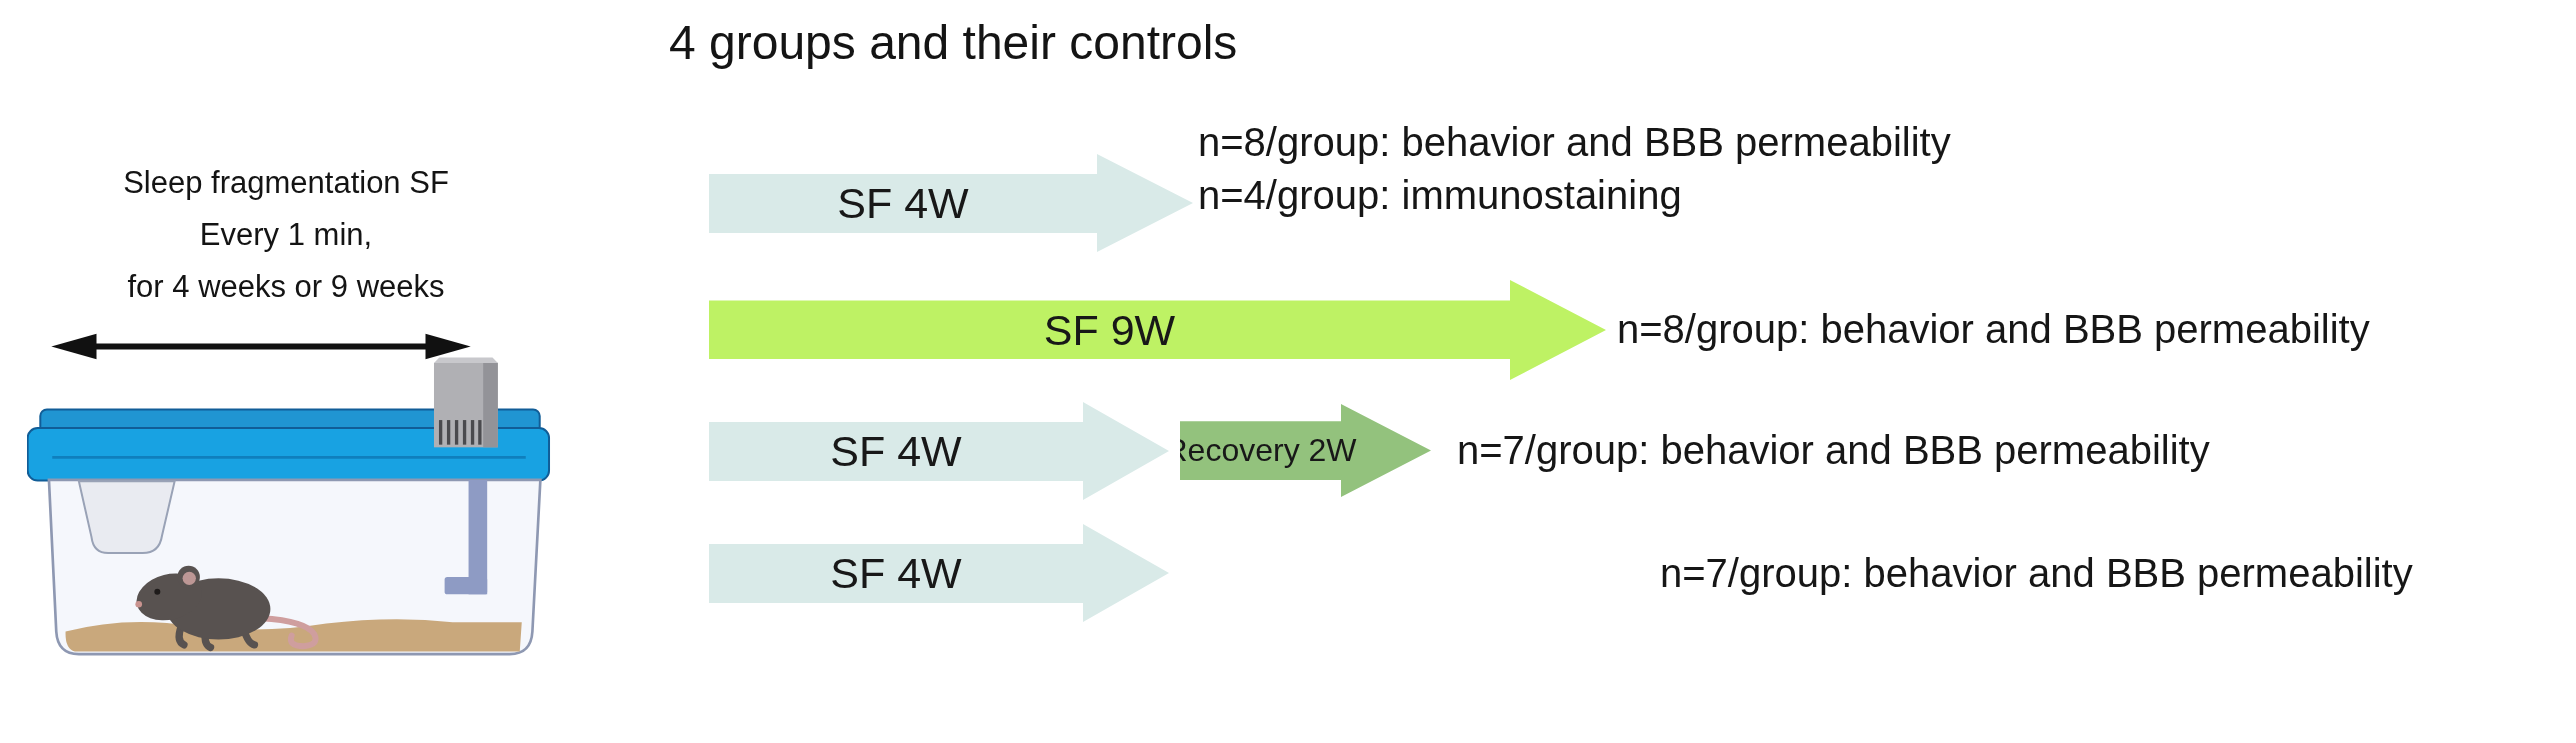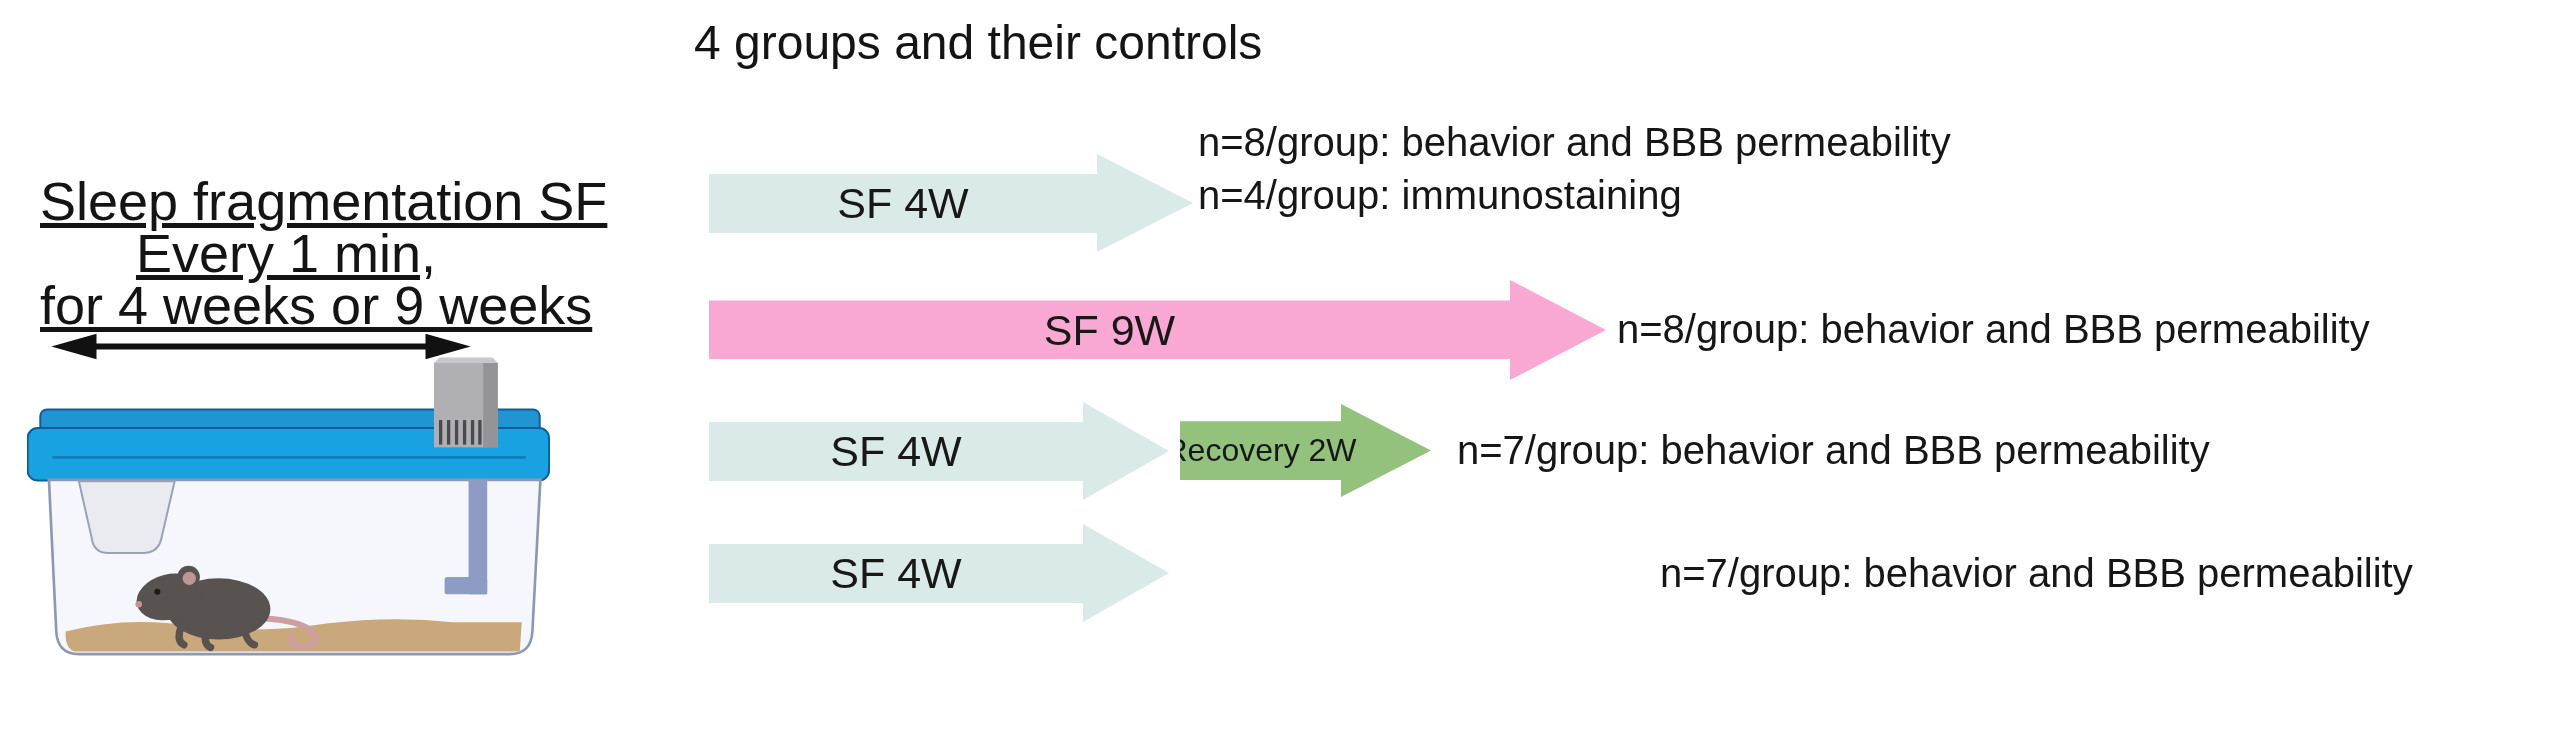--- a/index.html
+++ b/index.html
@@ -8,46 +8,45 @@
     width:2576px;height:743px;
     background:#ffffff;
     font-family:"Liberation Sans",sans-serif;
     color:#161616;
     overflow:hidden;
   }
   .title{
     position:absolute;left:669px;top:14.6px;
     font-size:48px;line-height:56px;font-weight:400;color:#141414;
     white-space:nowrap;
-    margin-left:25px;
   }
   .caption{
-    position:absolute;left:40px;top:175px;width:492px;
-    text-align:center;font-size:54px;line-height:52px;color:#141414;text-decoration:underline;
+    position:absolute;left:40px;top:157px;width:492px;
+    text-align:center;font-size:31px;line-height:52px;color:#141414;
   }
   .caption div{white-space:nowrap;}
   
   .arrow{
     position:absolute;
     display:flex;align-items:center;justify-content:center;
     clip-path:polygon(
       0 var(--bt),
       calc(100% - var(--head)) var(--bt),
       calc(100% - var(--head)) 0,
       100% 50%,
       calc(100% - var(--head)) 100%,
       calc(100% - var(--head)) var(--bb),
       0 var(--bb));
   }
   .arrow .lbl{
     padding-right:var(--head);
     color:#181818;white-space:nowrap;
   }
   .teal {background:#d9eae8;align-items:center;}
-  .blue {background:#f9a8d4;}
+  .blue {background:#bef264;}
   .green{background:#93c27d;}
   .lbl-lg{font-size:43px;}
   .lbl-sm{font-size:32px;}
   .results{
     position:absolute;font-size:40px;line-height:53px;
     color:#161616;white-space:nowrap;
   }
   .credit{
     position:absolute;right:22.6px;top:692px;
     font-size:29px;color:#1b1b1b;white-space:nowrap;

